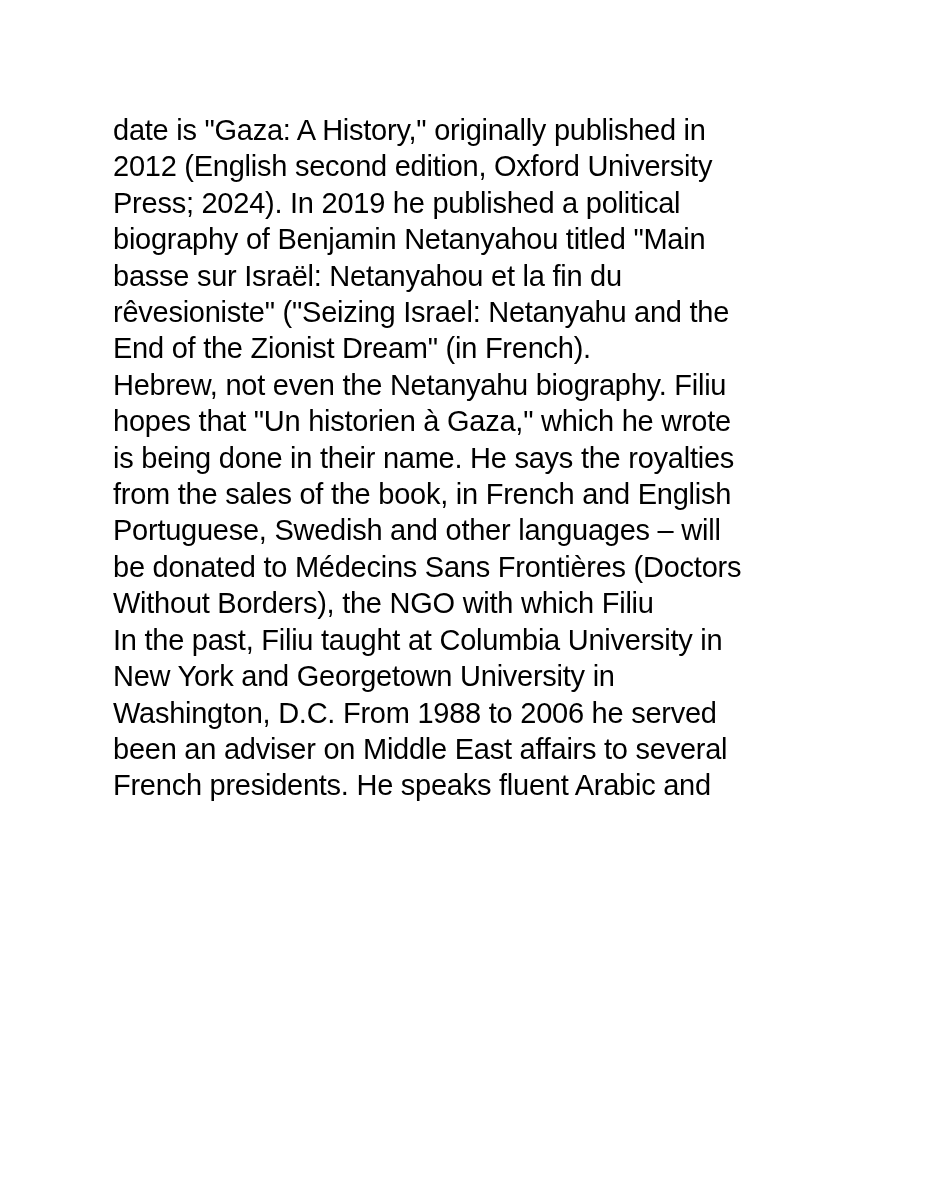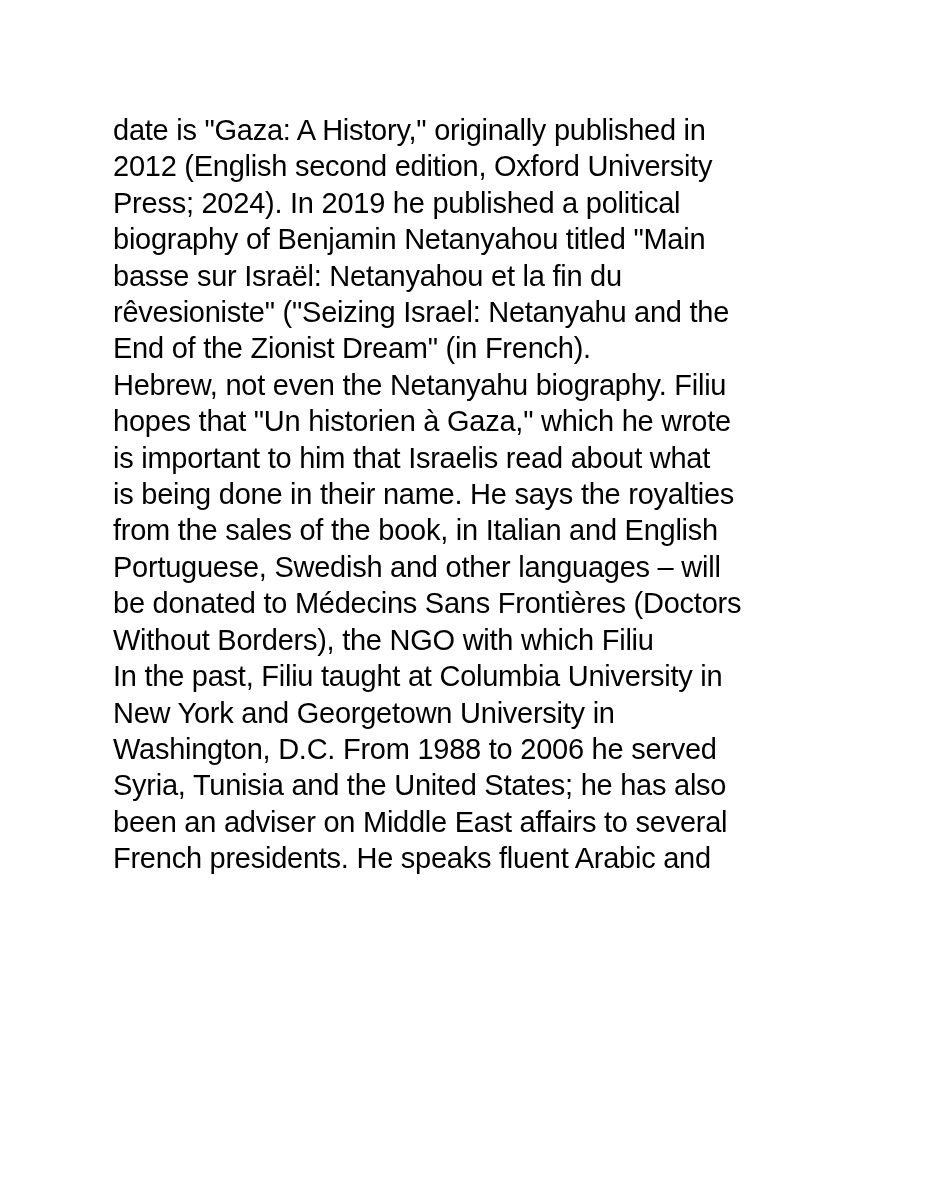--- a/index.html
+++ b/index.html
@@ -36,26 +36,24 @@
   <div class="text-block">
       <div class="text-line">date is "Gaza: A History," originally published in</div>
       <div class="text-line">2012 (English second edition, Oxford University</div>
       <div class="text-line">Press; 2024). In 2019 he published a political</div>
       <div class="text-line">biography of Benjamin Netanyahou titled "Main</div>
       <div class="text-line">basse sur Israël: Netanyahou et la fin du</div>
       <div class="text-line">rêvesioniste" ("Seizing Israel: Netanyahu and the</div>
       <div class="text-line">End of the Zionist Dream" (in French).</div>
       <div class="text-line">Hebrew, not even the Netanyahu biography. Filiu</div>
       <div class="text-line">hopes that "Un historien à Gaza," which he wrote</div>
-      <div class="text-line">is important to him that Israelis read about what</div>
       <div class="text-line">is being done in their name. He says the royalties</div>
-      <div class="text-line">from the sales of the book, in Italian and English</div>
+      <div class="text-line">from the sales of the book, in French and English</div>
       <div class="text-line">Portuguese, Swedish and other languages – will</div>
       <div class="text-line">be donated to Médecins Sans Frontières (Doctors</div>
       <div class="text-line">Without Borders), the NGO with which Filiu</div>
       <div class="text-line">In the past, Filiu taught at Columbia University in</div>
       <div class="text-line">New York and Georgetown University in</div>
       <div class="text-line">Washington, D.C. From 1988 to 2006 he served</div>
-      <div class="text-line">Syria, Tunisia and the United States; he has also</div>
       <div class="text-line">been an adviser on Middle East affairs to several</div>
       <div class="text-line">French presidents. He speaks fluent Arabic and</div>
     </div>
 </div>
 
 </body></html>

